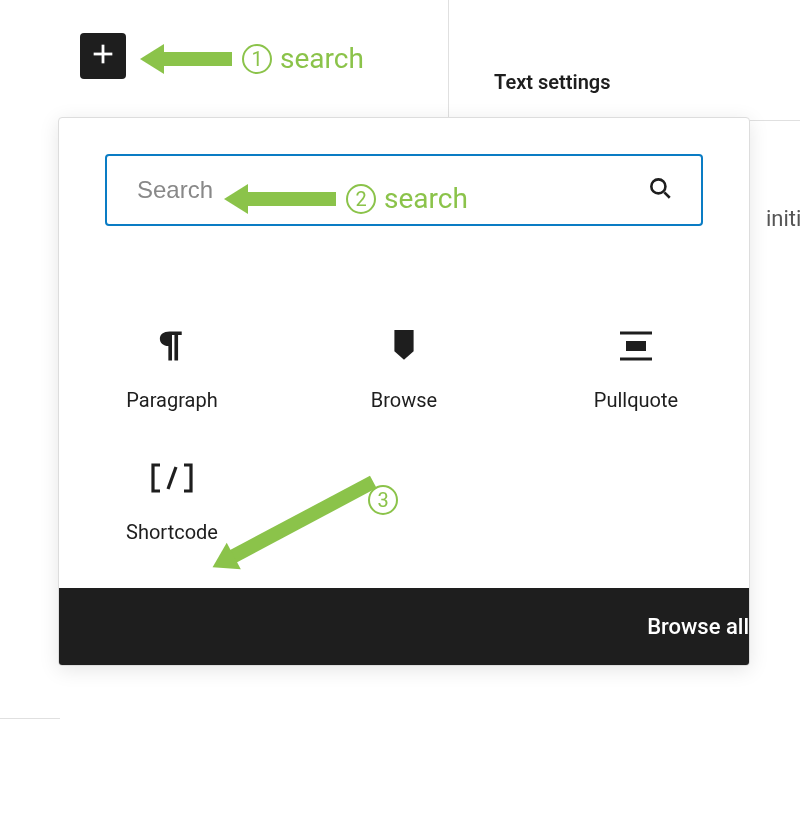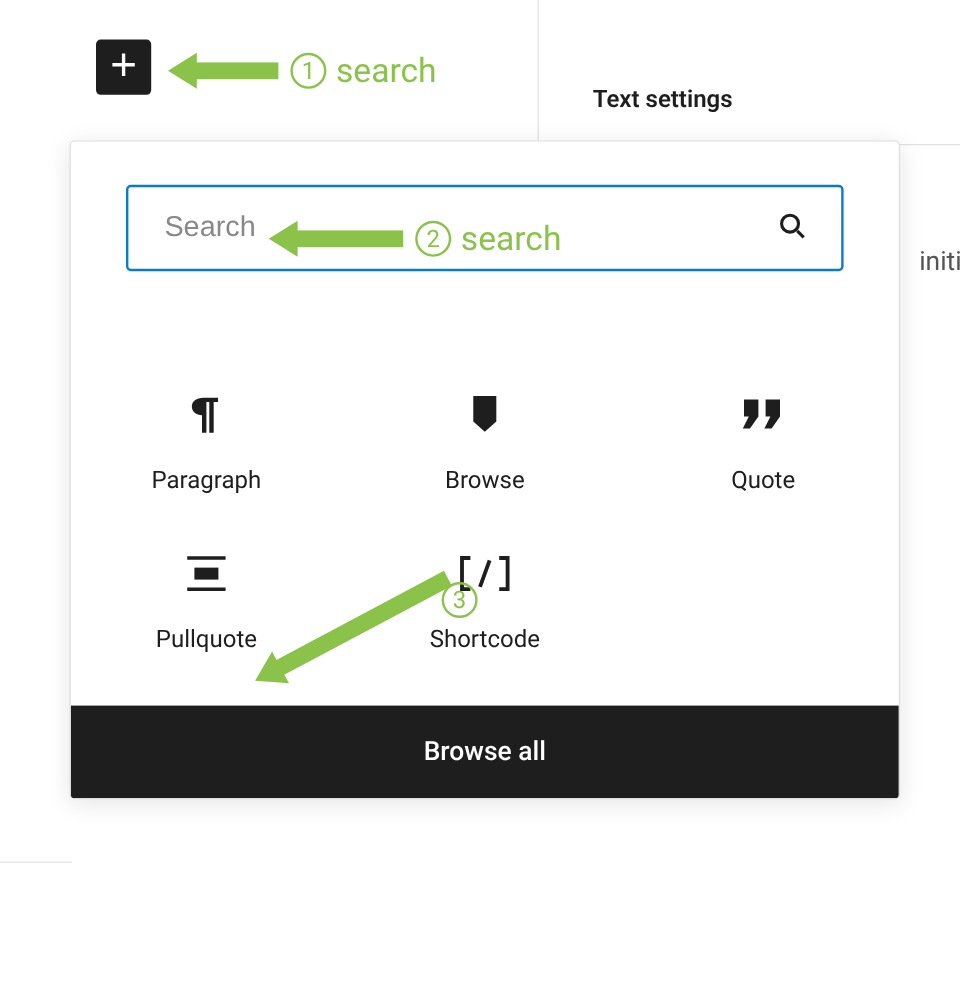--- a/index.html
+++ b/index.html
@@ -118,21 +118,21 @@
     justify-content: center;
     margin-bottom: 22px;
   }
   .block-label {
     font-size: 20px;
     color: #1e1e1e;
   }
   .browse-all {
     background: #1e1e1e;
     color: #fff;
-    text-align: center;
+    text-align: right;
     font-size: 22px;
     font-weight: 500;
     padding: 26px 0;
     cursor: pointer;
   }
   
   .anno {
     position: absolute;
     color: #8bc34a;
     font-size: 28px;
@@ -235,29 +235,20 @@
     <div class="block-item">
       <div class="block-icon">
         <svg width="26" height="32" viewBox="0 0 24 30" fill="#1e1e1e">
           <path d="M3 0h18v20l-9 8-9-8V0z"></path>
         </svg>
       </div>
       <div class="block-label">Browse</div>
     </div>
 
 
-    <div class="block-item">
-      <div class="block-icon">
-        <svg width="40" height="30" viewBox="0 0 40 30" fill="#1e1e1e">
-          <path d="M4 2h12v14l-7 10H3l5-10H4V2z"></path>
-          <path d="M22 2h12v14l-7 10h-6l5-10h-4V2z"></path>
-        </svg>
-      </div>
-      <div class="block-label">Quote</div>
-    </div>
 
     <div class="block-item">
       <div class="block-icon">
         <svg width="36" height="32" viewBox="0 0 36 32" fill="none" stroke="#1e1e1e" stroke-width="3">
           <line x1="2" y1="3" x2="34" y2="3"></line>
           <rect x="8" y="11" width="20" height="10" fill="#1e1e1e" stroke="none"></rect>
           <line x1="2" y1="29" x2="34" y2="29"></line>
         </svg>
       </div>
       <div class="block-label">Pullquote</div>

